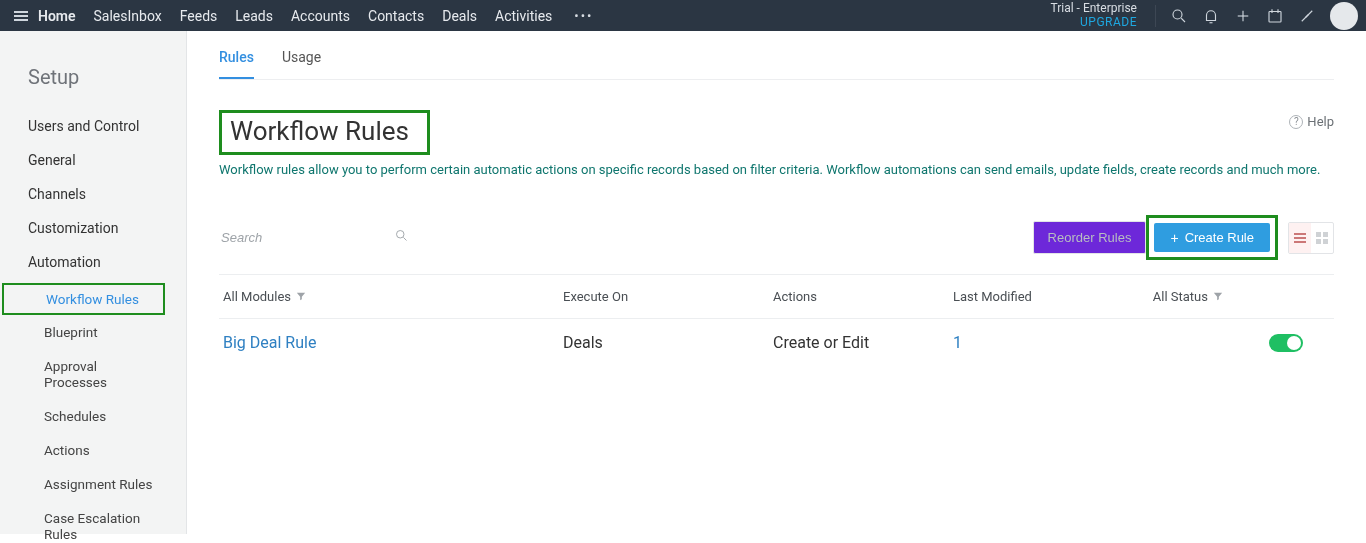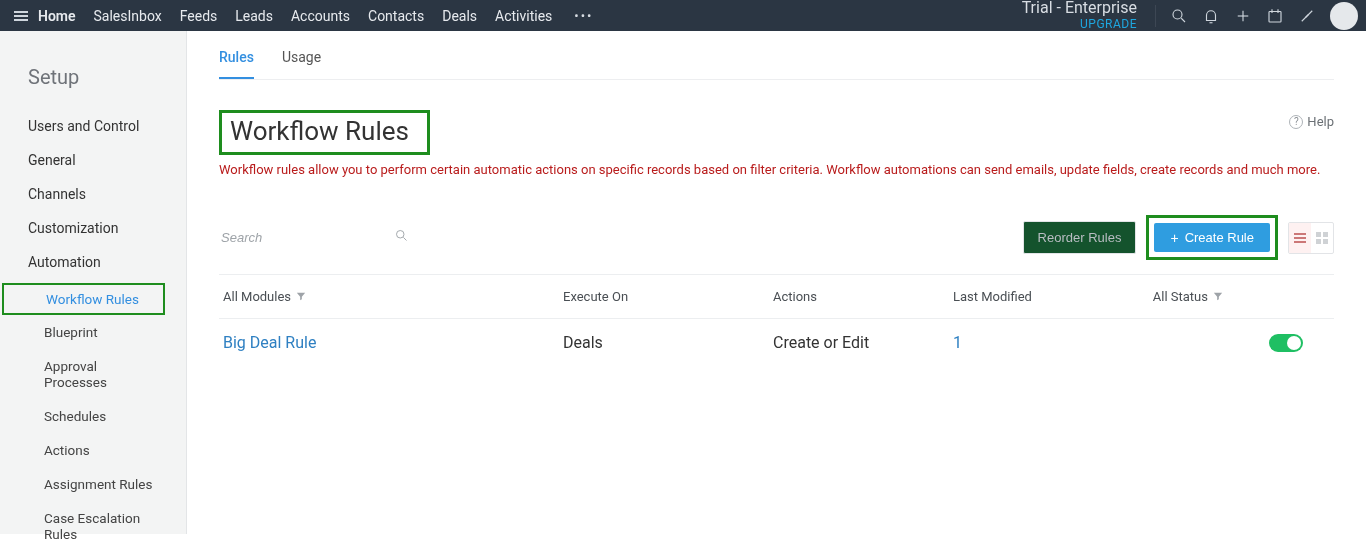--- a/index.html
+++ b/index.html
@@ -8,21 +8,21 @@
   
   .topnav { background: #2b3643; height: 31px; display: flex; align-items: center; padding: 0 8px; color: #d8dde3; }
   .hamburger { width: 20px; padding: 0 6px; cursor: pointer; }
   .hamburger span { display:block; width: 14px; height: 2px; background:#cfd6dd; margin:2px 0; }
   .topnav .nav-items { display:flex; align-items:center; gap: 18px; margin-left: 10px; }
   .topnav .nav-items a { color:#e7eaee; text-decoration:none; font-size:14px; cursor:pointer; }
   .topnav .nav-items .home { font-weight: 600; }
   .topnav .more { letter-spacing:2px; padding:0 4px; cursor:pointer; }
   .topnav .right { margin-left:auto; display:flex; align-items:center; gap:14px; }
   .trial-block { text-align:right; line-height:1.15; margin-right:4px; }
-  .trial-block .trial { color:#d8dde3; font-size:16px; }
+  .trial-block .trial { color:#d8dde3; font-size:12px; }
   .trial-block .upgrade { color:#1ea7e0; font-size:12px; letter-spacing:0.5px; cursor:pointer; }
   .topicon { width:18px; height:18px; display:flex; align-items:center; justify-content:center; cursor:pointer; }
   .topicon svg { width:18px; height:18px; stroke:#cfd6dd; fill:none; stroke-width:1.5; }
   .avatar { width:28px; height:28px; border-radius:50%; background:#e5e8eb; cursor:pointer; }
 
   
   .layout { display:flex; height: calc(543px - 40px); }
   .sidebar { width:187px; background:#f3f4f4; border-right:1px solid #e3e5e7; padding: 24px 0 0 0; }
   .sidebar h2 { font-size:20px; font-weight:400; color:#6f7379; padding: 10px 28px 20px; }
   .side-list { list-style:none; }
@@ -36,32 +36,32 @@
   .tabs { display:flex; gap:28px; border-bottom:1px solid #edeef0; padding: 18px 0 0 0; }
   .tab { padding-bottom: 12px; font-size:14px; color:#555; cursor:pointer; }
   .tab.active { color:#338fe0; border-bottom:2px solid #338fe0; font-weight:500; }
 
   .page-head { display:flex; align-items:flex-start; margin-top: 30px; }
   .page-title-box { border:3px solid #1e8d1e; padding: 3px 18px 6px 8px; display:inline-block; }
   .page-title-box h1 { font-size:26px; font-weight:400; color:#333; }
   .help-link { margin-left:auto; color:#6b7075; font-size:13px; display:flex; align-items:center; gap:4px; cursor:pointer; margin-top:4px;}
   .help-link .q { width:14px;height:14px;border:1px solid #aeb3b8;border-radius:50%;display:inline-flex;align-items:center;justify-content:center;font-size:10px;color:#8b9095; }
 
-  .page-desc { font-size:13px; color:#b91c1c; margin-top: 6px; line-height:1.4; }
+  .page-desc { font-size:13px; color:#0f766e; margin-top: 6px; line-height:1.4; }
 
   .toolbar { display:flex; align-items:center; margin-top: 36px; }
   .search-wrap { position:relative; width:190px; }
   .search-input { width:100%; border:none; border-bottom:1px solid transparent; padding:6px 24px 6px 2px; font-size:13px; font-style:italic; color:#555; background:transparent; outline:none; }
   .search-input::placeholder { color:#9ea3a8; font-style:italic; }
   .search-icon { position:absolute; right:0; top:4px; }
   .search-icon svg { width:15px;height:15px;stroke:#9ea3a8; fill:none; stroke-width:1.5; }
 
   .toolbar .spacer { flex:1; }
   .btn { font-size:13px; padding:8px 14px; border-radius:2px; cursor:pointer; outline:none; }
-  .btn-reorder { background:#14532d; border:1px solid #e2e4e7; color:#b8bdc2; margin-right:10px; }
+  .btn-reorder { background:#6d28d9; border:1px solid #e2e4e7; color:#b8bdc2; }
   .btn-create-wrap { border:3px solid #1e8d1e; padding:5px; display:inline-block; }
   .btn-create { background:#2f9de0; color:#fff; border:none; display:flex; align-items:center; gap:6px; padding:7px 16px;}
   .btn-create .plus { font-size:14px; line-height:1; }
   .view-toggle { display:flex; margin-left:10px; border:1px solid #e2e4e7; border-radius:2px; overflow:hidden; }
   .vt { width:22px; height:30px; display:flex; align-items:center; justify-content:center; cursor:pointer; }
   .vt.active { background:#fef1f1; }
   .vt .bars span{ display:block; width:12px; height:2px; background:#c77; margin:2px 0;}
   .vt .grid { display:grid; grid-template-columns:5px 5px; gap:2px; }
   .vt .grid span{ width:5px;height:5px;background:#cfd2d5; }
 

